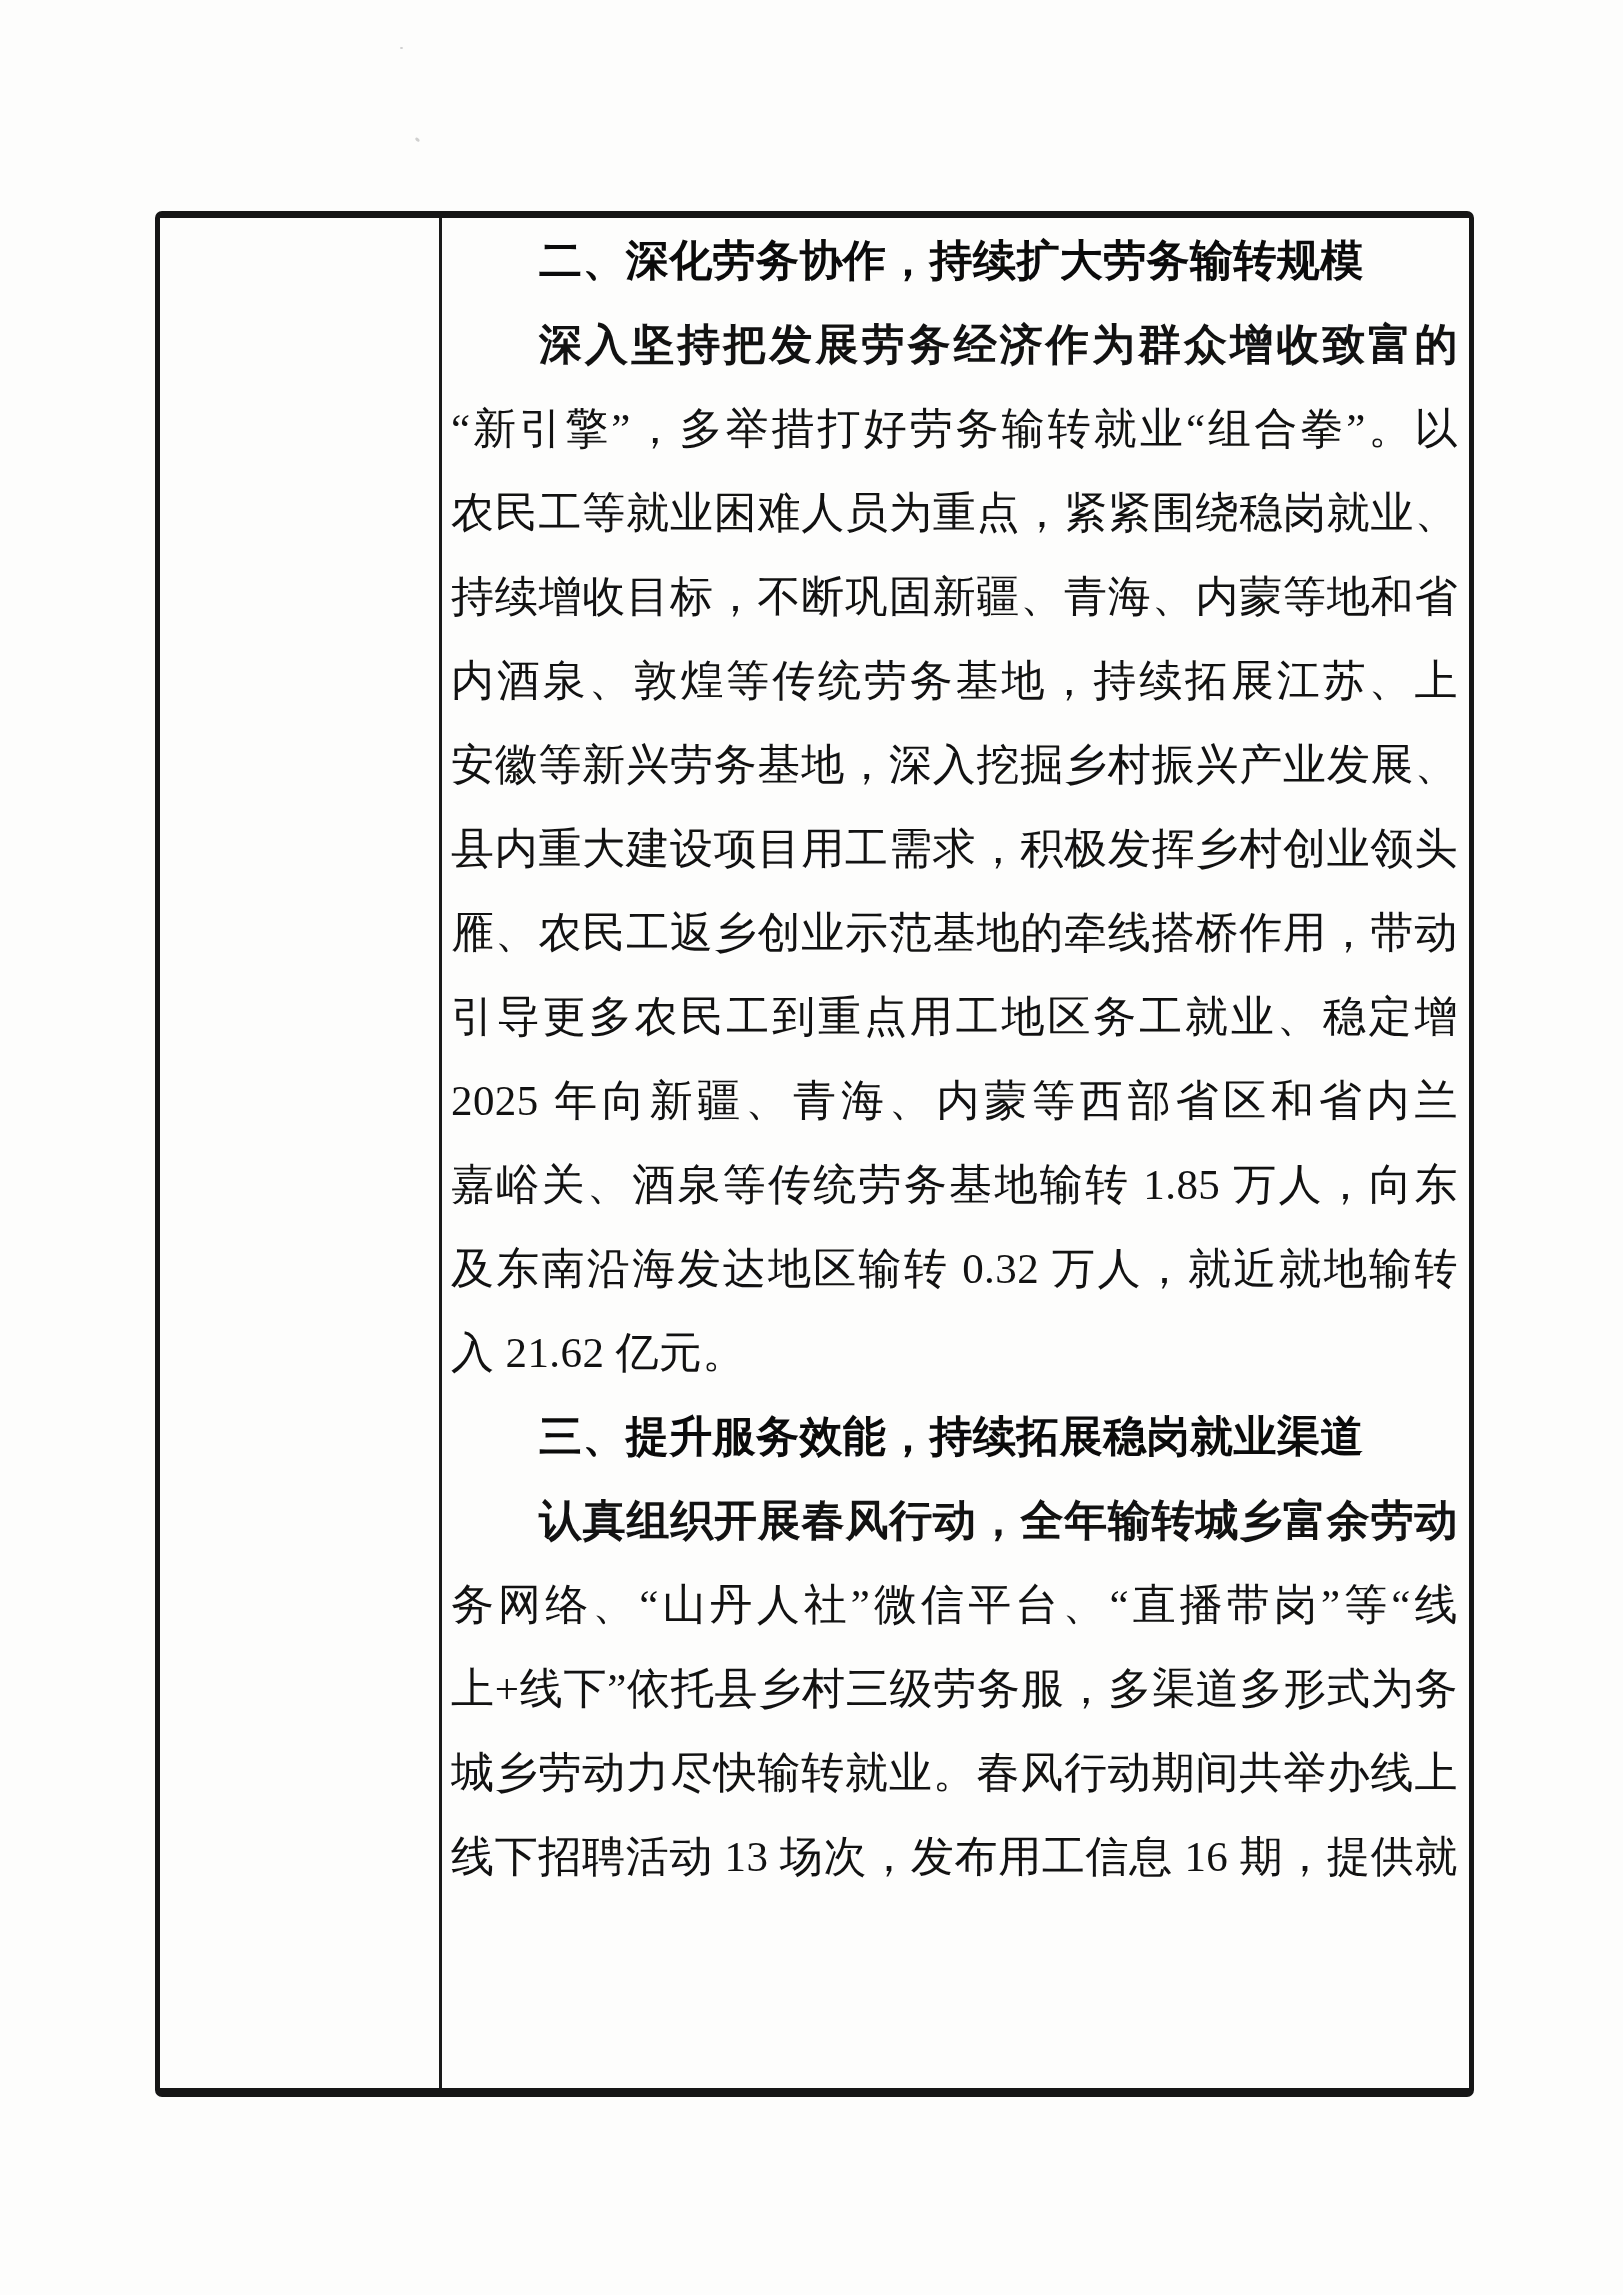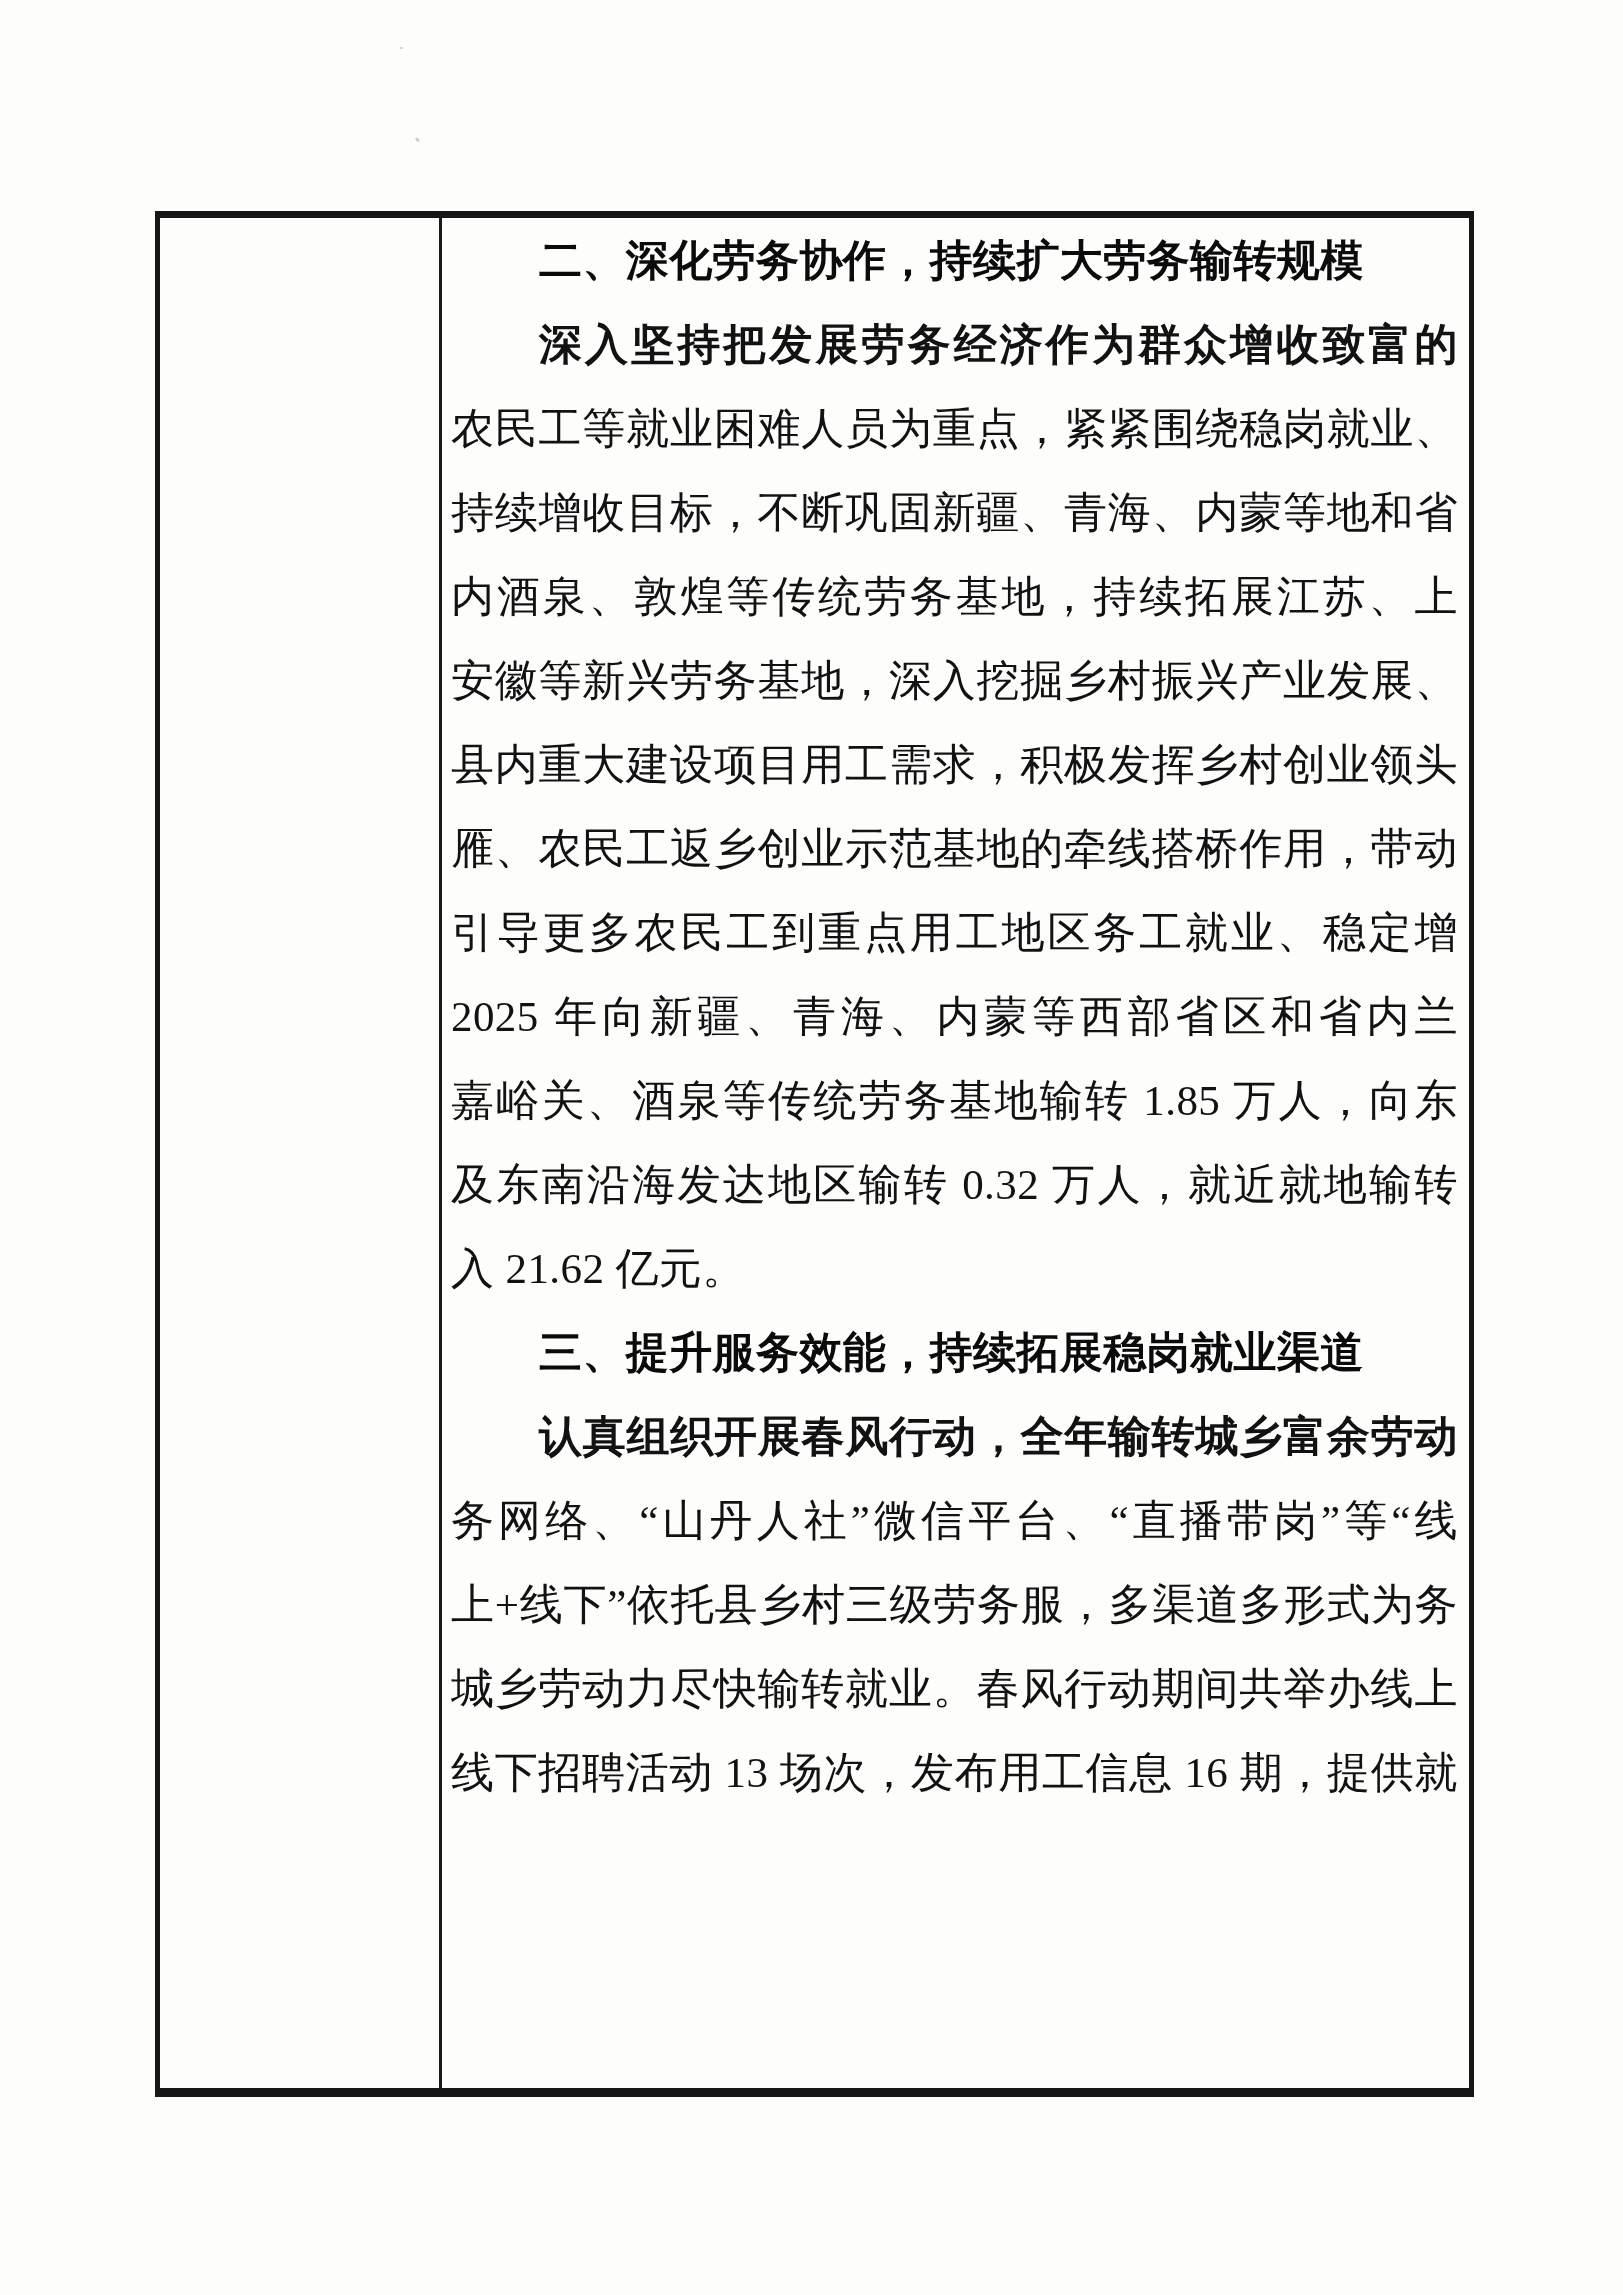--- a/index.html
+++ b/index.html
@@ -20,20 +20,21 @@
     left: 155px;
     top: 211px;
     width: 1319px;
     height: 1886px;
     box-sizing: border-box;
     border-style: solid;
     border-color: #161616;
     border-width: 7.5px 5.2px 9px 5.2px;
     display: flex;
     background: #fdfdfc;
+    border-radius: 7px;
   }
   .cell-left {
     width: 282px;
     box-sizing: border-box;
     border-right: 3px solid #1a1a1a;
   }
   .cell-right {
     flex: 1;
     box-sizing: border-box;
     padding: 0.7px 11.2px 0 9px;
@@ -78,20 +79,21 @@
   <div class="speck s1"></div>
   <div class="speck s2"></div>
   <div class="speck s3"></div>
   <div class="speck s4"></div>
 
   <div class="doc-table">
     <div class="cell-left"></div>
     <div class="cell-right">
         <div class="line heading indent">二、深化劳务协作，持续扩大劳务输转规模</div>
         <div class="line indent stretch">深入坚持把发展劳务经济作为群众增收致富的</div>
+        <div class="line stretch">“新引擎”，多举措打好劳务输转就业“组合拳”。以</div>
         <div class="line stretch">农民工等就业困难人员为重点，紧紧围绕稳岗就业、</div>
         <div class="line stretch">持续增收目标，不断巩固新疆、青海、内蒙等地和省</div>
         <div class="line stretch">内酒泉、敦煌等传统劳务基地，持续拓展江苏、上海、</div>
         <div class="line stretch">安徽等新兴劳务基地，深入挖掘乡村振兴产业发展、</div>
         <div class="line stretch">县内重大建设项目用工需求，积极发挥乡村创业领头</div>
         <div class="line stretch">雁、农民工返乡创业示范基地的牵线搭桥作用，带动</div>
         <div class="line stretch">引导更多农民工到重点用工地区务工就业、稳定增收。</div>
         <div class="line stretch">2025 年向新疆、青海、内蒙等西部省区和省内兰州、</div>
         <div class="line stretch">嘉峪关、酒泉等传统劳务基地输转 1.85 万人，向东部</div>
         <div class="line stretch">及东南沿海发达地区输转 0.32 万人，就近就地输转</div>

